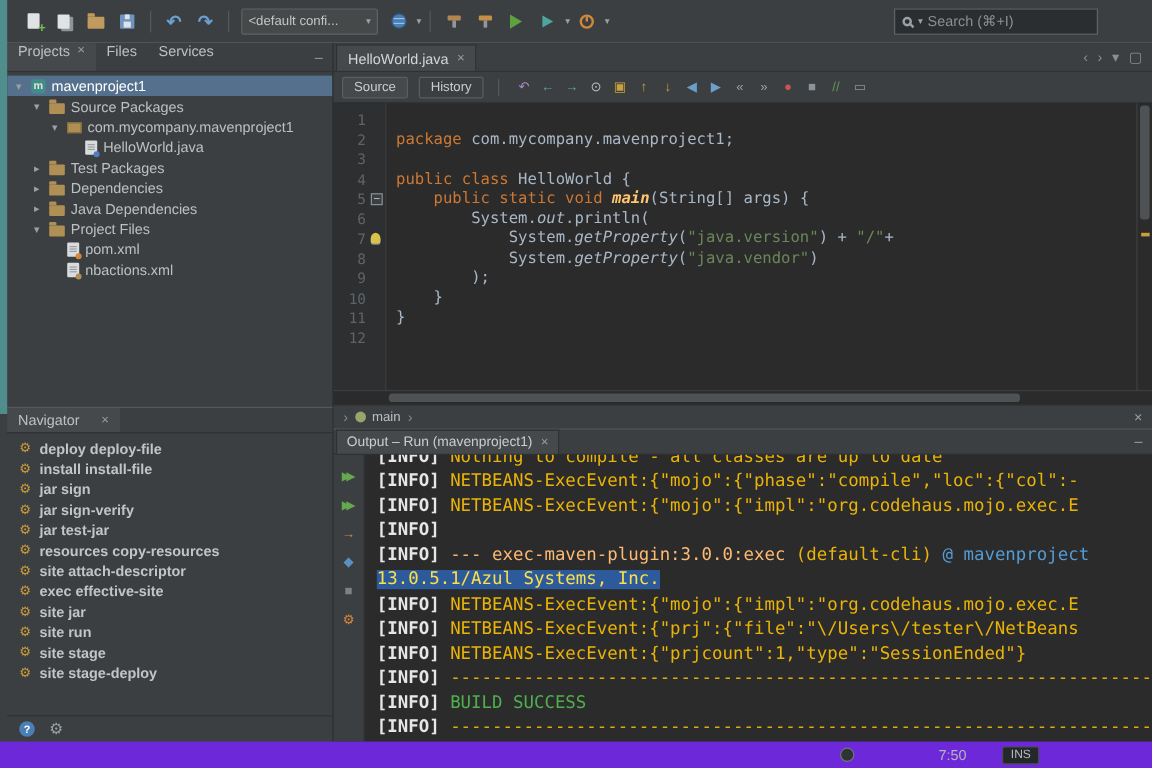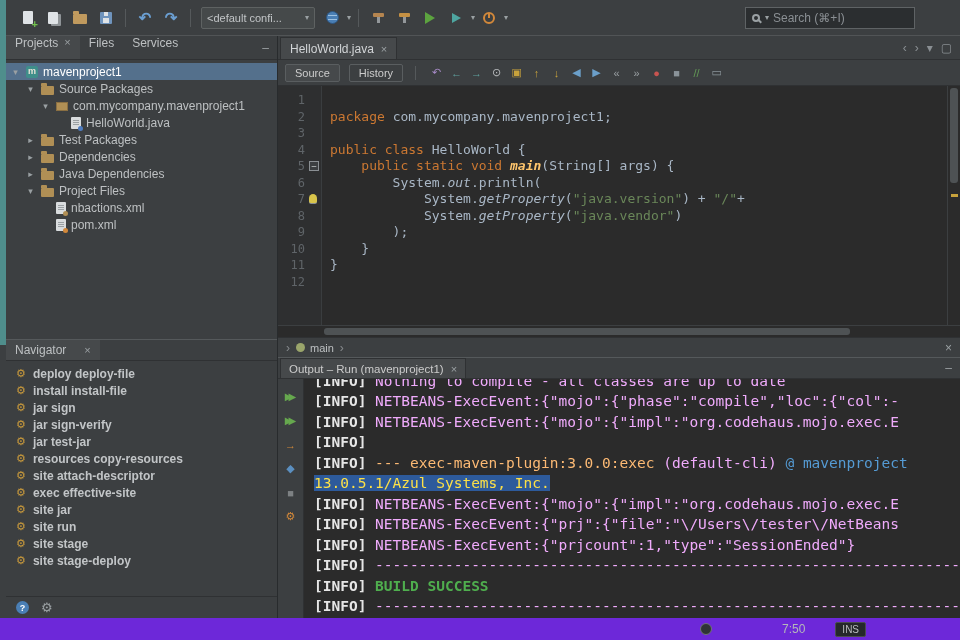--- a/index.html
+++ b/index.html
@@ -115,24 +115,24 @@
   .otab{height:20px;margin-left:2px;padding:0 8px;background:#46494b;border:1px solid #2f3133;border-bottom:none;display:flex;align-items:center;gap:7px;font-size:11.5px;color:#ccc}
   .omin{margin-left:auto;align-self:center;padding-right:8px;color:#9aa0a3;font-size:12px}
   .output-body{flex:1;min-height:0;display:flex;background:#2b2b2b}
   .oactions{width:26px;flex:none;background:#3c3f41;border-right:1px solid #2f3133;display:flex;flex-direction:column;align-items:center;gap:9px;padding-top:10px}
   .oact{width:18px;height:15px;display:flex;align-items:center;justify-content:center;font-size:11px}
   .oact.dbl{letter-spacing:-4px;font-size:10px;padding-right:4px}
   .console{flex:1;min-width:0;overflow:hidden;padding-left:10px}
   .oline{height:20.5px;line-height:20.5px;font-family:"DejaVu Sans Mono",monospace;font-size:14.5px;white-space:pre;color:#c8c8c8}
   .oline.clipped{height:12px;overflow:hidden;display:flex;align-items:flex-end}
   .os-n{color:#e6e6e6;font-weight:bold}
-  .os-o{color:#f0abfc}
+  .os-o{color:#eab308}
   .os-g{color:#fdba74}
   .os-b{color:#559bd4}
-  .os-G{color:#4fae4e;font-weight:bold}
+  .os-G{color:#4fae4e;font-weight:normal}
   .oline.selline .os-o,.oline.selline .os-n{background:#2d5a9b;color:#fde047}
 
   
   .statusbar{height:22px;flex:none;background:#6d28d9;display:flex;align-items:center;font-size:12px;color:#b4b7b9}
   .clock-icon{width:12px;height:12px;border-radius:50%;background:#2f3336;border:1px solid #6f7477;margin-left:700px;flex:none}
   .time{margin-left:70px}
   .ins{margin-left:30px;background:#25282b;border:1px solid #4a4d4f;border-radius:2px;padding:1px 6px;font-size:10px;color:#b9bcbe}
 </style>
 </head>
 <body>
@@ -246,27 +246,27 @@
             <span class="ticon f"></span>
             <span class="tlabel">Java Dependencies</span>
           </div>
           <div class="tree-row" style="padding-left: 19px;">
             <span class="expander">▾</span>
             <span class="ticon f"></span>
             <span class="tlabel">Project Files</span>
           </div>
           <div class="tree-row" style="padding-left: 34px;">
             <span class="expander"></span>
+            <span class="ticon pg pom"></span>
+            <span class="tlabel">pom.xml</span>
+          </div>
+          <div class="tree-row" style="padding-left: 34px;">
+            <span class="expander"></span>
             <span class="ticon pg xml"></span>
             <span class="tlabel">nbactions.xml</span>
-          </div>
-          <div class="tree-row" style="padding-left: 34px;">
-            <span class="expander"></span>
-            <span class="ticon pg pom"></span>
-            <span class="tlabel">pom.xml</span>
           </div>
         </div>
       <div class="navigator-tabbar">
         <span class="ntab">
           <span>Navigator</span>
           <span class="tclose">×</span>
         </span>
       </div>
       <div class="nav-list">
           <div class="nav-row">

